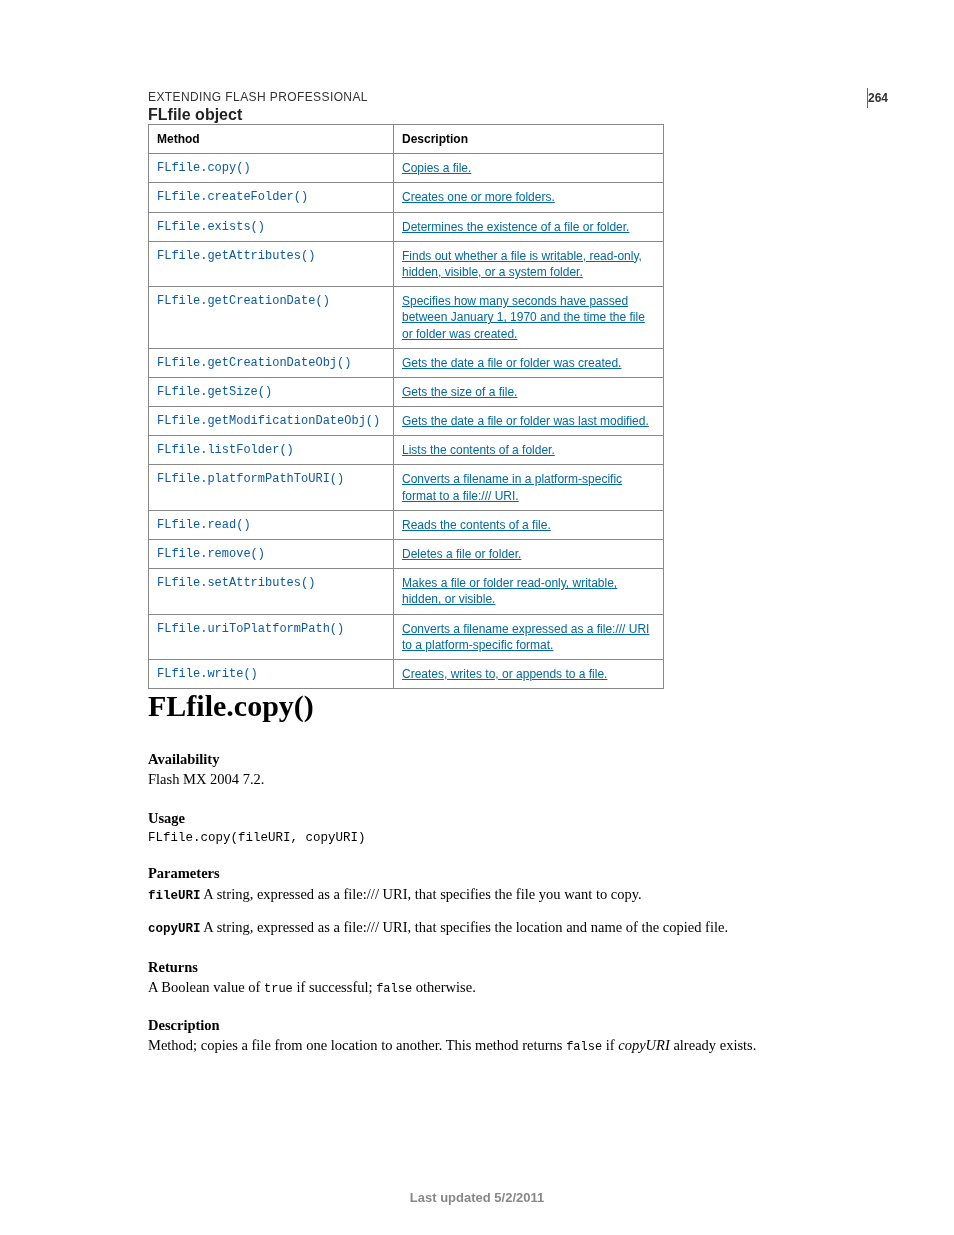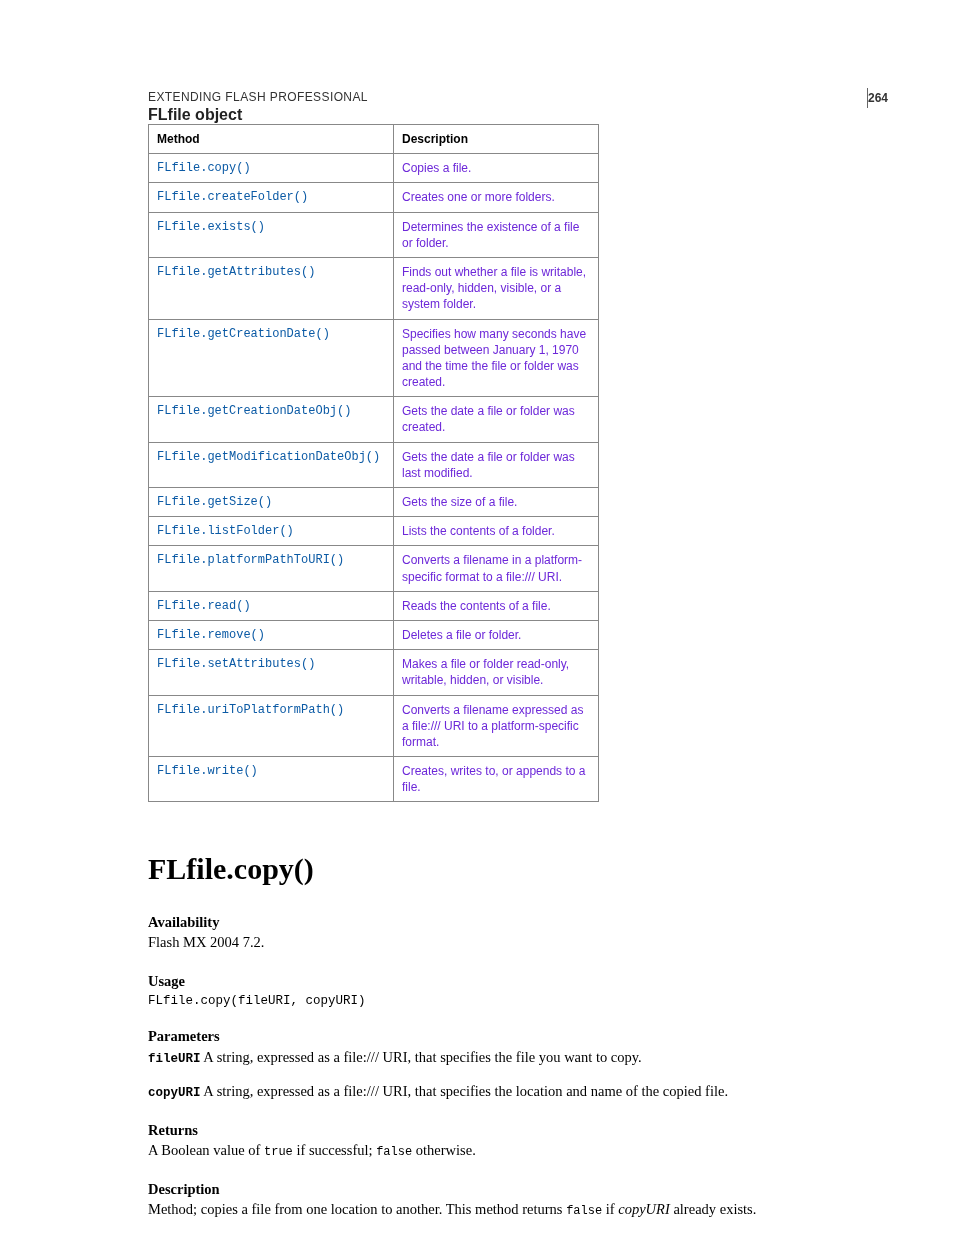--- a/index.html
+++ b/index.html
@@ -36,22 +36,21 @@
     top: 88px;
     right: 66px;
     font-size: 12px;
     font-weight: bold;
     color: #333;
     border-left: 1.5px solid #666;
     line-height: 20px;
   }
   table.methods {
     border-collapse: collapse;
-    width: 451px;
-    margin-bottom: 50px;
+    width: 516px;
   }
   table.methods th, table.methods td {
     border: 1px solid #888;
     padding: 6px 8px 6px 8px;
     text-align: left;
     vertical-align: top;
     font-size: 12px;
     line-height: 1.35;
   }
   table.methods th {
@@ -59,21 +58,22 @@
     color: #000;
   }
   table.methods td.method-cell {
     font-family: "Courier New", monospace;
     color: #0b5aa5;
     font-size: 12px;
     white-space: nowrap;
     width: 245px;
   }
   table.methods td.desc-cell {
-    color: #6d28d9;
+    color: #0369a1;
+    text-decoration: underline;
   }
   h1.section-title {
     font-family: "Minion Pro", Georgia, "Times New Roman", serif;
     font-size: 30px;
     font-weight: bold;
     margin: 0 0 28px 0;
     color: #000;
   }
   .subhead {
     font-family: "Minion Pro", Georgia, "Times New Roman", serif;
@@ -161,26 +161,26 @@
         </tr>
         <tr>
           <td class="method-cell">FLfile.getCreationDate()</td>
           <td class="desc-cell">Specifies how many seconds have passed between January 1, 1970 and the time the file or folder was created.</td>
         </tr>
         <tr>
           <td class="method-cell">FLfile.getCreationDateObj()</td>
           <td class="desc-cell">Gets the date a file or folder was created.</td>
         </tr>
         <tr>
+          <td class="method-cell">FLfile.getSize()</td>
+          <td class="desc-cell">Gets the size of a file.</td>
+        </tr>
+        <tr>
           <td class="method-cell">FLfile.getModificationDateObj()</td>
           <td class="desc-cell">Gets the date a file or folder was last modified.</td>
-        </tr>
-        <tr>
-          <td class="method-cell">FLfile.getSize()</td>
-          <td class="desc-cell">Gets the size of a file.</td>
         </tr>
         <tr>
           <td class="method-cell">FLfile.listFolder()</td>
           <td class="desc-cell">Lists the contents of a folder.</td>
         </tr>
         <tr>
           <td class="method-cell">FLfile.platformPathToURI()</td>
           <td class="desc-cell">Converts a filename in a platform-specific format to a file:/// URI.</td>
         </tr>
         <tr>

